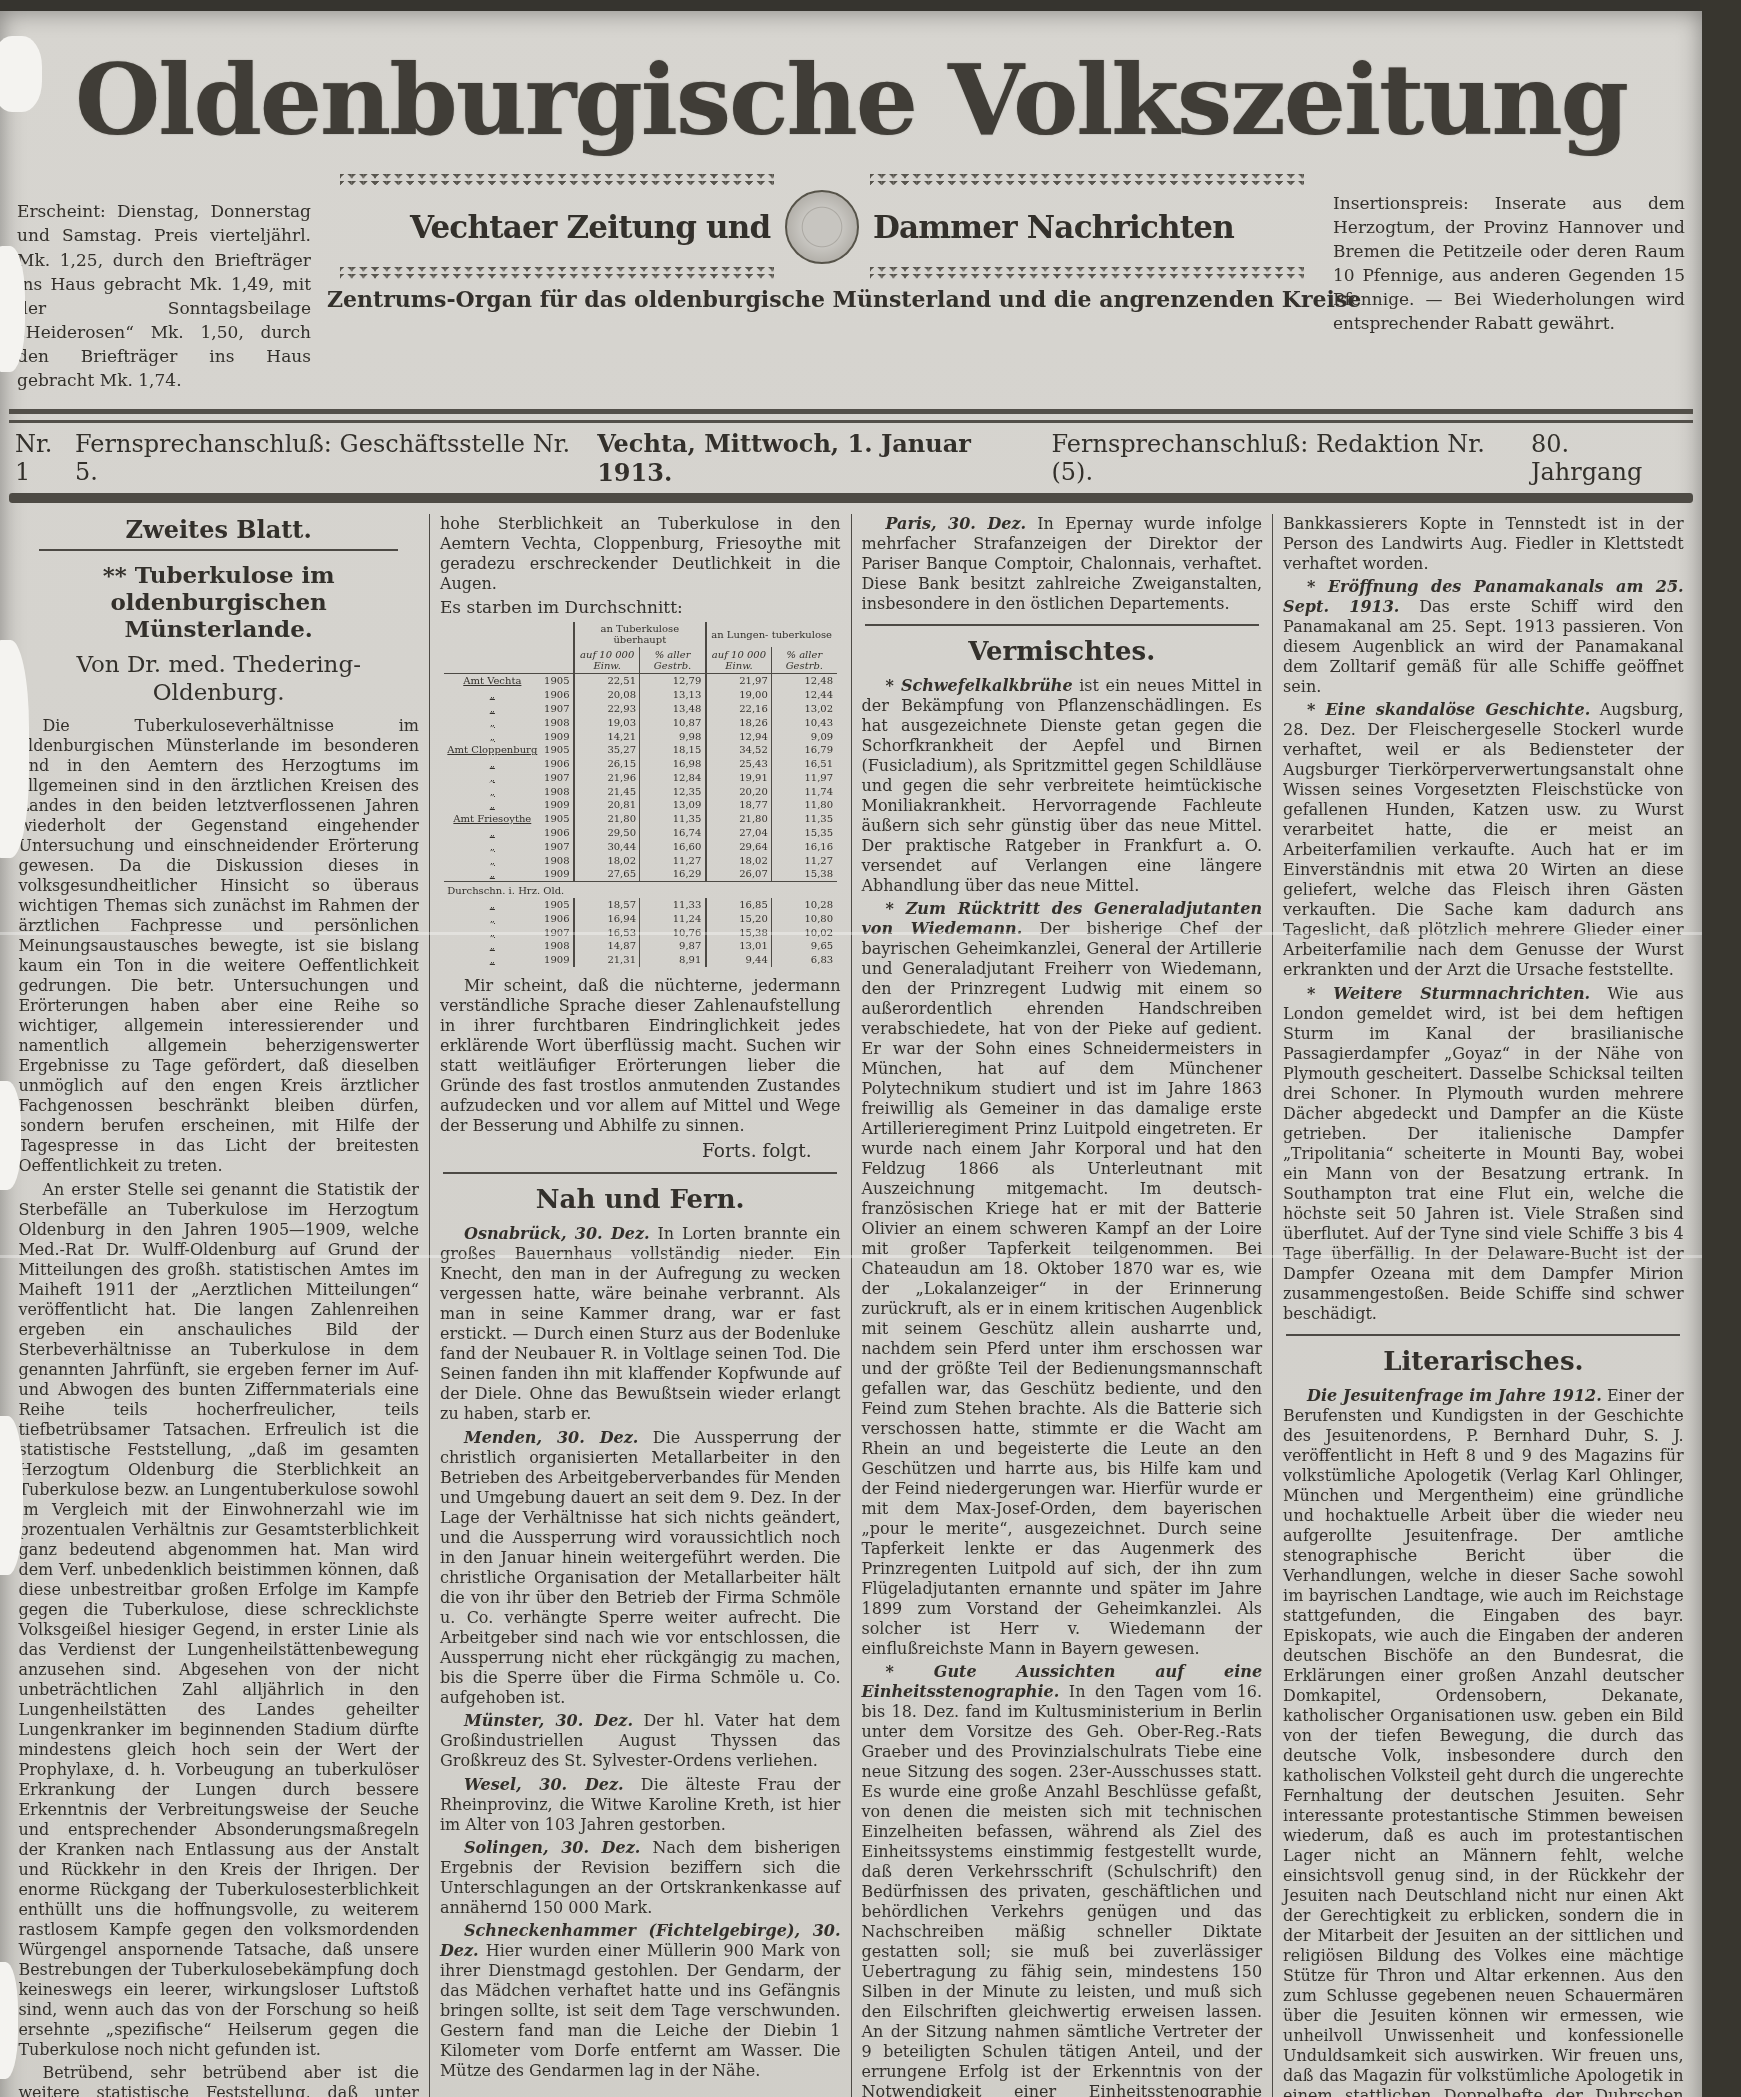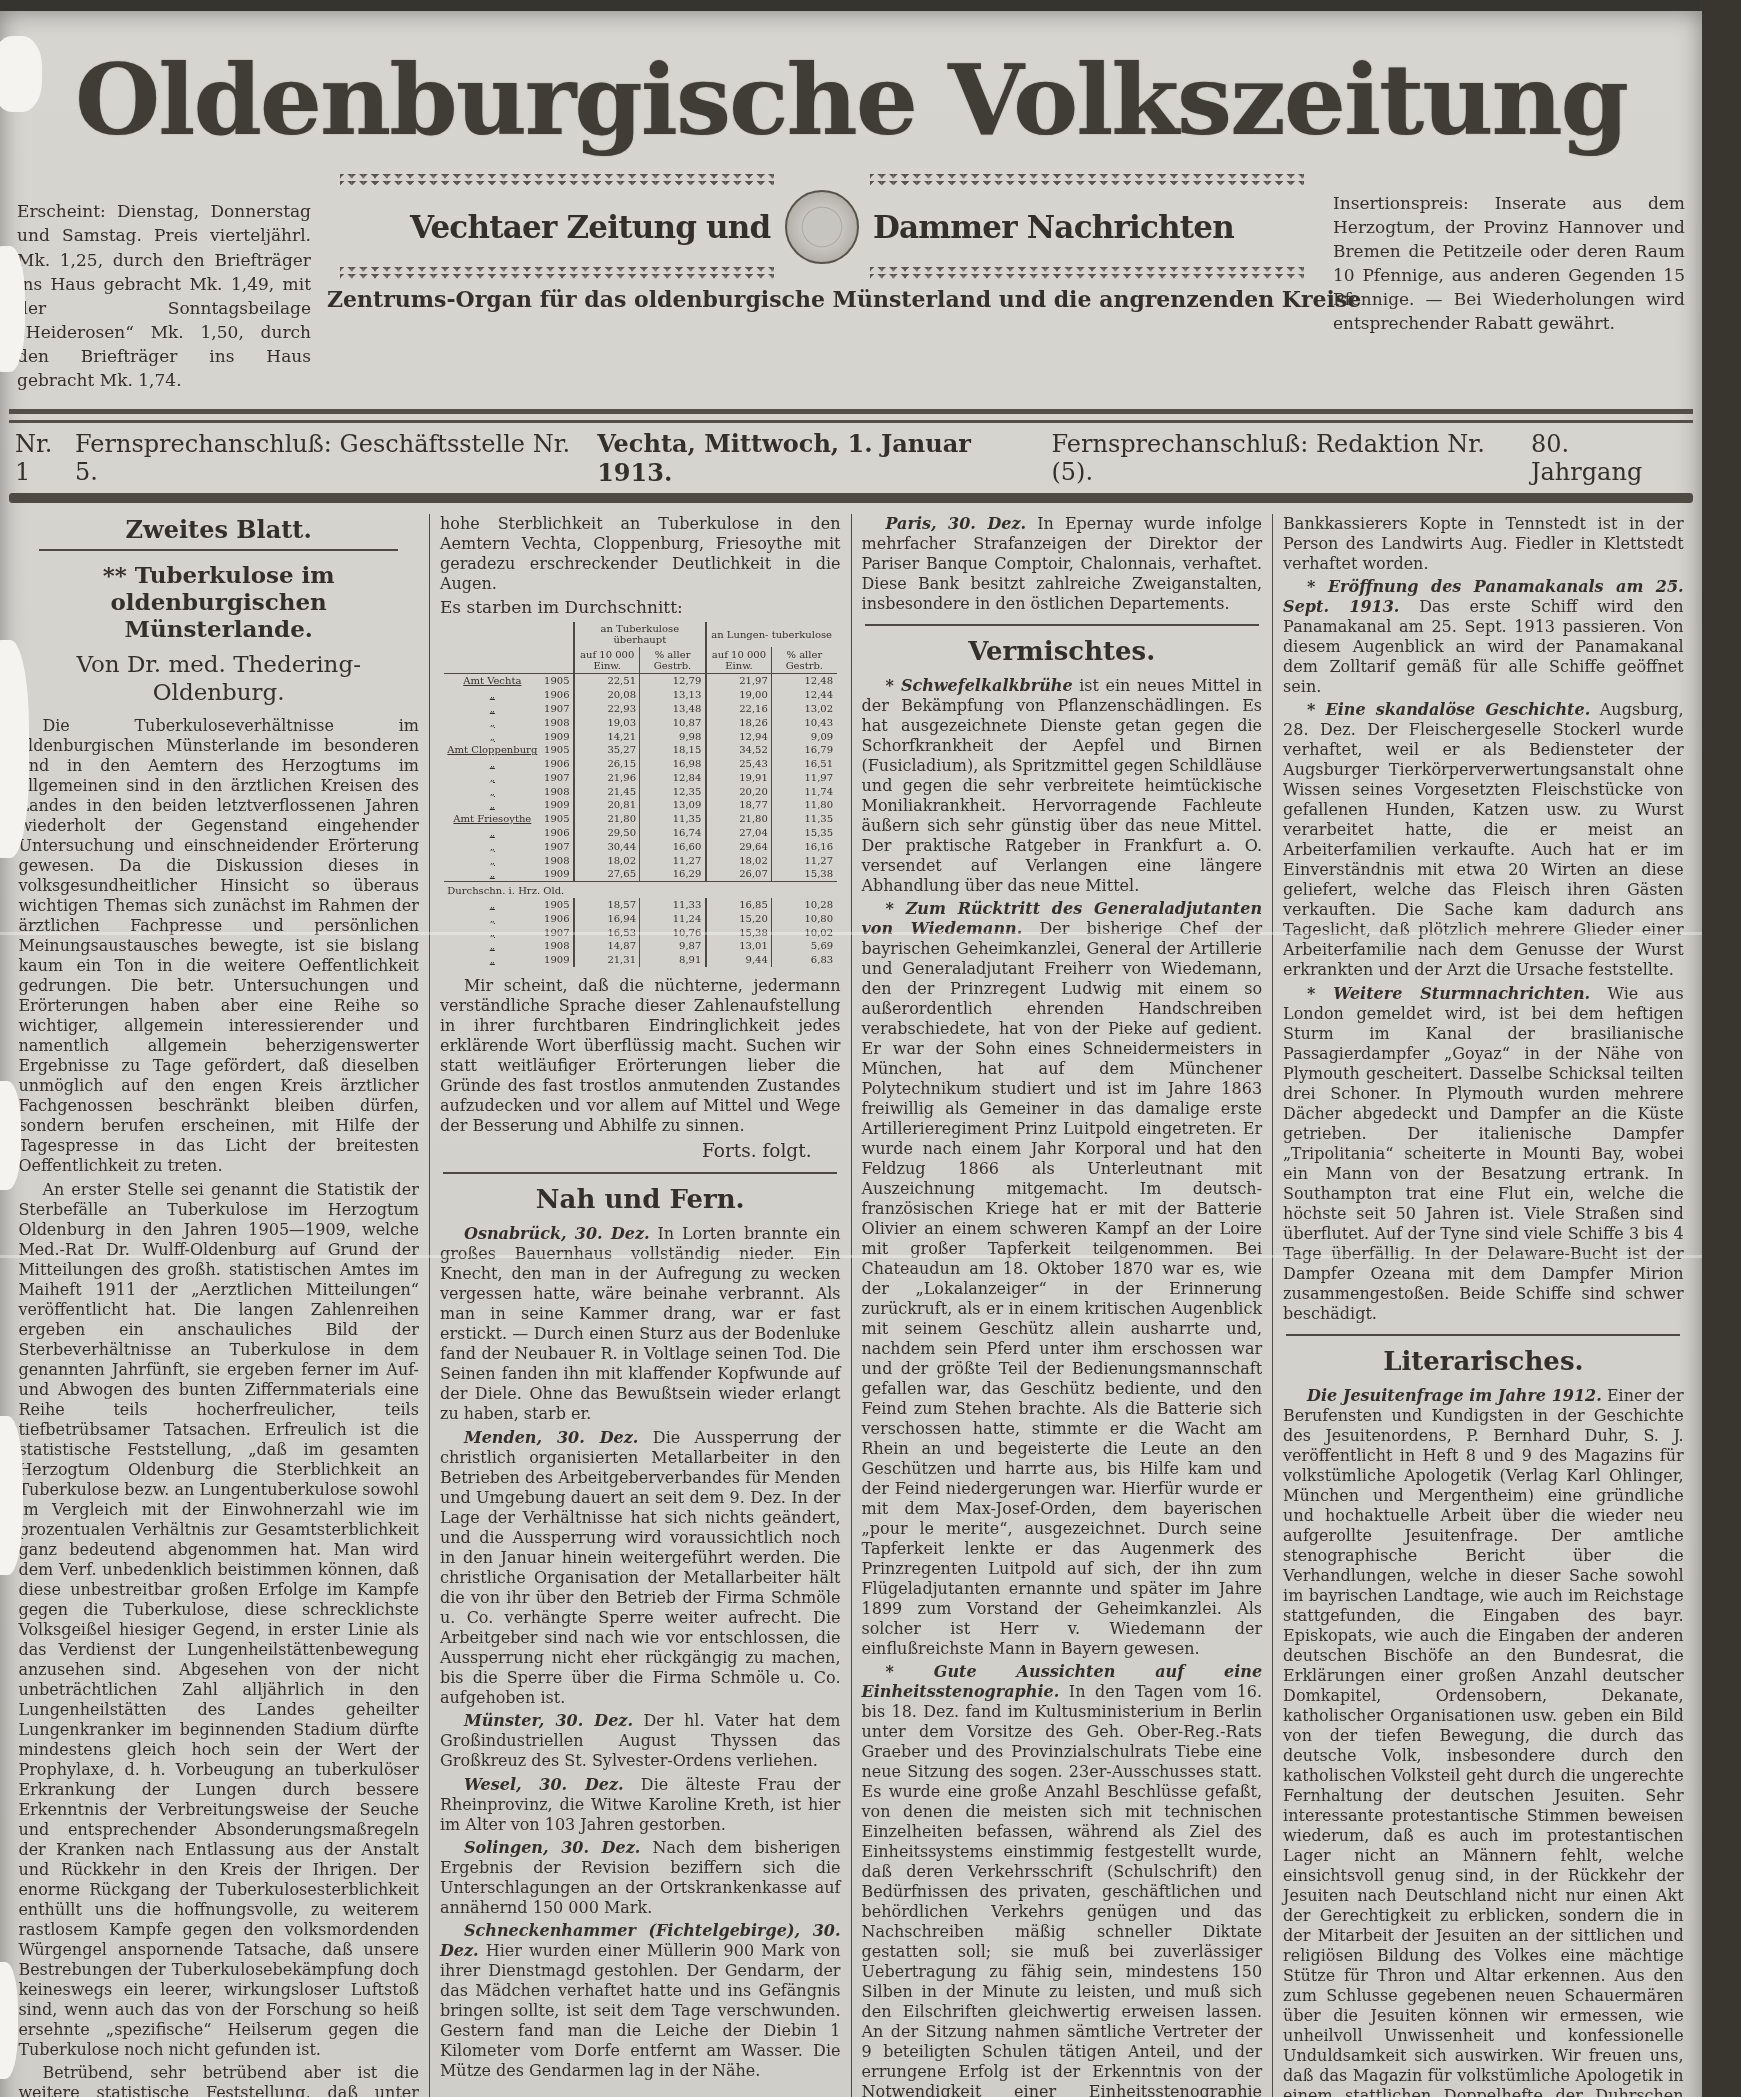--- a/index.html
+++ b/index.html
@@ -52,21 +52,21 @@
   .section-rule{border-top:2.1px solid #4c4944;margin:10px 3.4px 0;}
   .section-head{text-align:center;font-weight:bold;font-size:26px;margin:9.2px 0 8.4px;}
   .forts{text-align:right;padding-right:29px;font-size:18.5px;margin:2.5px 0 4.2px;}
   .table-title{font-size:17px;margin:2.5px 0 1.7px;text-indent:24px;}
 
   .stat-table{border-collapse:collapse;margin:3.4px auto 9.2px;font-size:10px;line-height:1.12;width:98%;}
   .stat-table thead{border-bottom:1.7px solid #4c4944;}
   .stat-table th{font-weight:normal;text-align:center;padding:1.7px 3.4px;}
   .stat-table td{padding:1.3px 3.4px;}
   .stat-table .group{border-left:2.1px solid #4c4944;}
-  .stat-table .sub{vertical-align:bottom;}
+  .stat-table .sub{vertical-align:bottom;font-style:italic;}
   .stat-table .v0{border-left:2.1px solid #4c4944;}
   .stat-table .v1{border-left:0.8px solid #4c4944;}
   .stat-table .v2{border-left:2.1px solid #4c4944;}
   .stat-table .v3{border-left:0.8px solid #4c4944;}
   .stat-table .rlabel{text-align:center;white-space:nowrap;text-decoration:underline;}
   .stat-table .ryear{text-align:right;}
   .stat-table .val{text-align:right;}
   .stat-table .label-row{text-align:left;border-top:1.7px solid #4c4944;padding-top:3.4px;white-space:nowrap;}
 </style>
 </head>
@@ -300,21 +300,21 @@
                 <td class="val v1">10,76</td>
                 <td class="val v2">15,38</td>
                 <td class="val v3">10,02</td>
               </tr>
               <tr>
                 <td class="rlabel">„</td>
                 <td class="ryear">1908</td>
                 <td class="val v0">14,87</td>
                 <td class="val v1">9,87</td>
                 <td class="val v2">13,01</td>
-                <td class="val v3">5,69</td>
+                <td class="val v3">9,65</td>
               </tr>
               <tr>
                 <td class="rlabel">„</td>
                 <td class="ryear">1909</td>
                 <td class="val v0">21,31</td>
                 <td class="val v1">8,91</td>
                 <td class="val v2">9,44</td>
                 <td class="val v3">6,83</td>
               </tr>
             </tbody>

